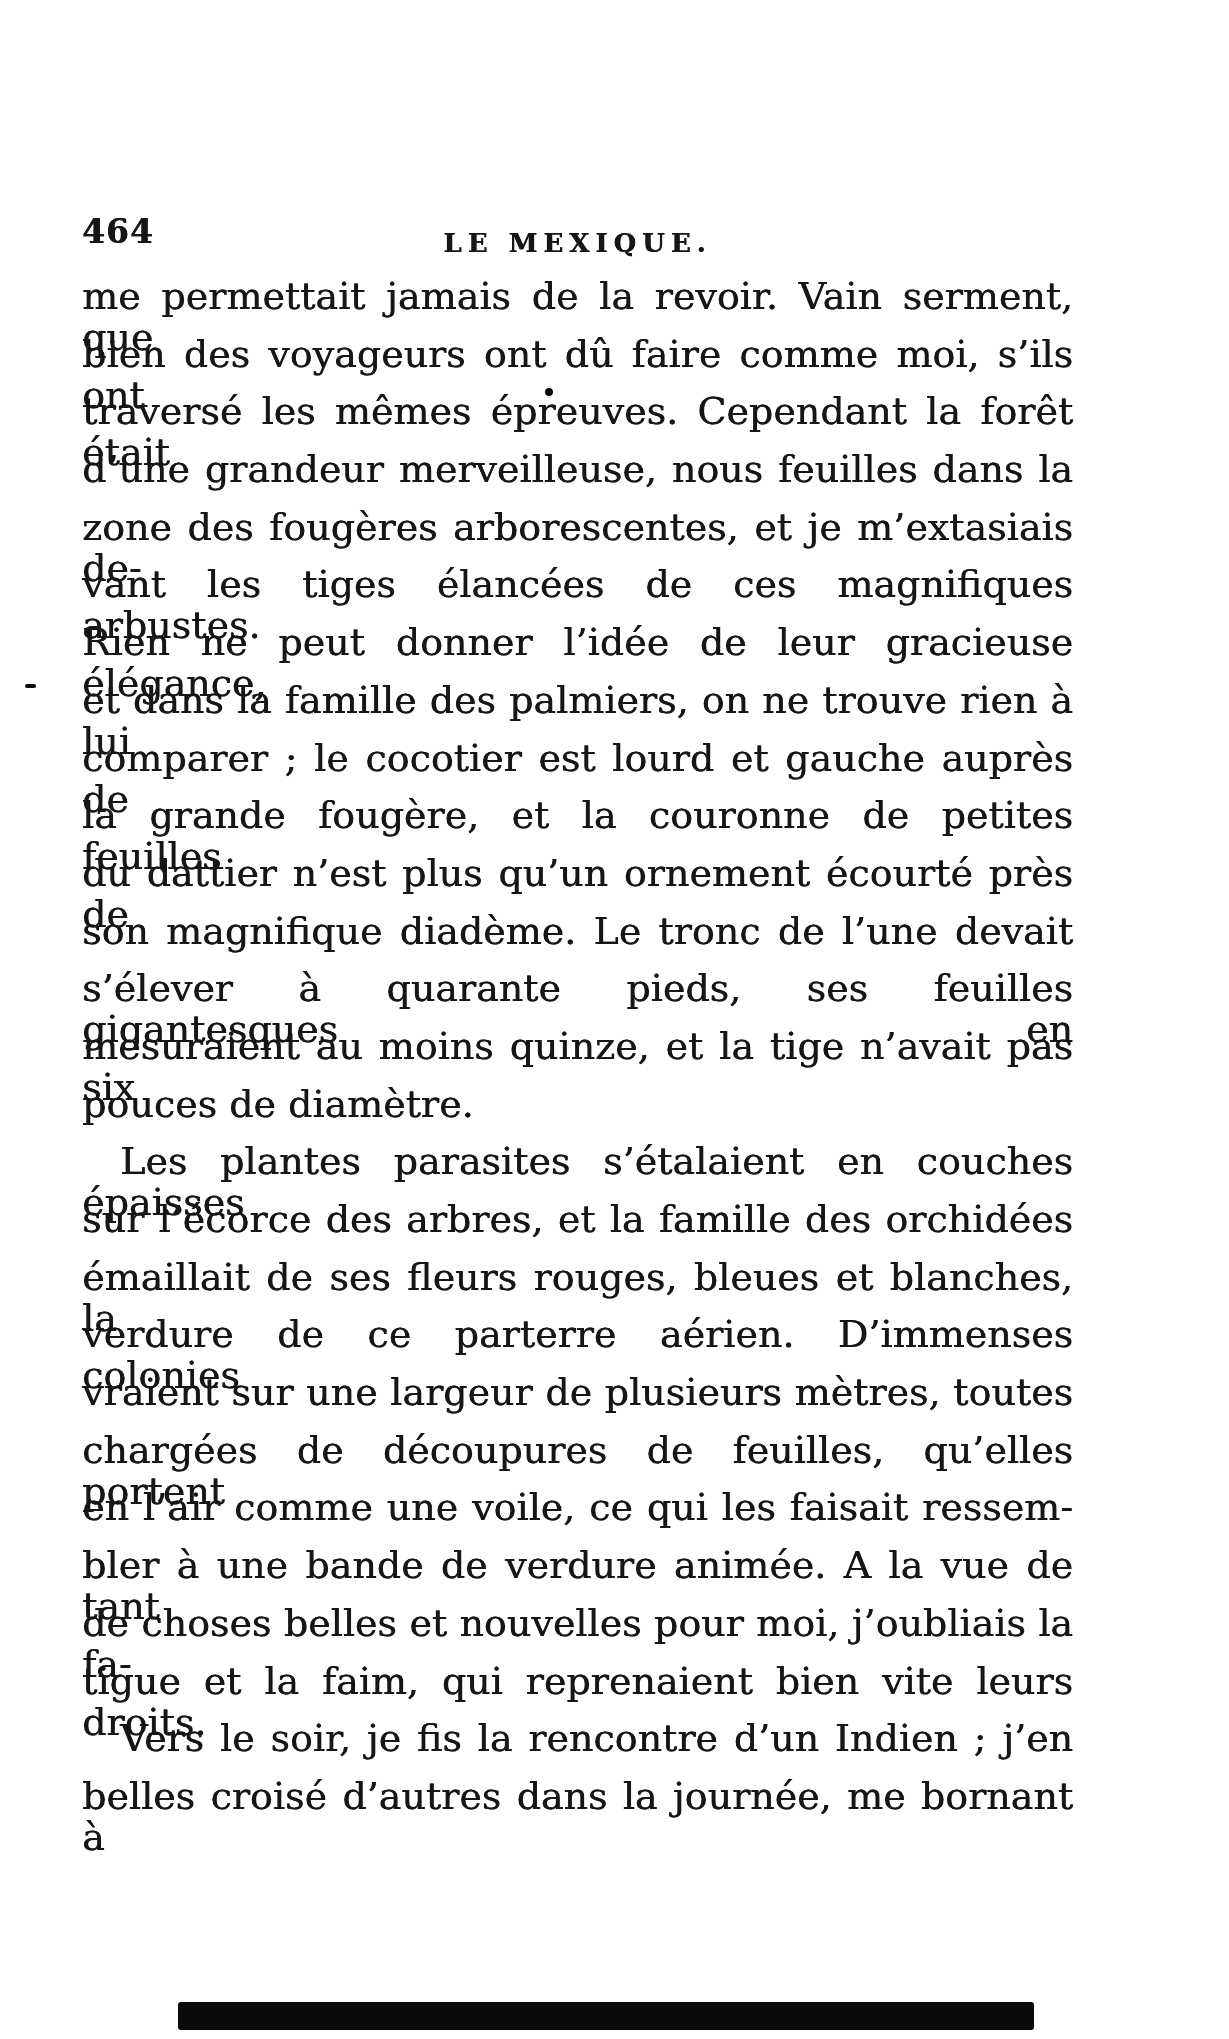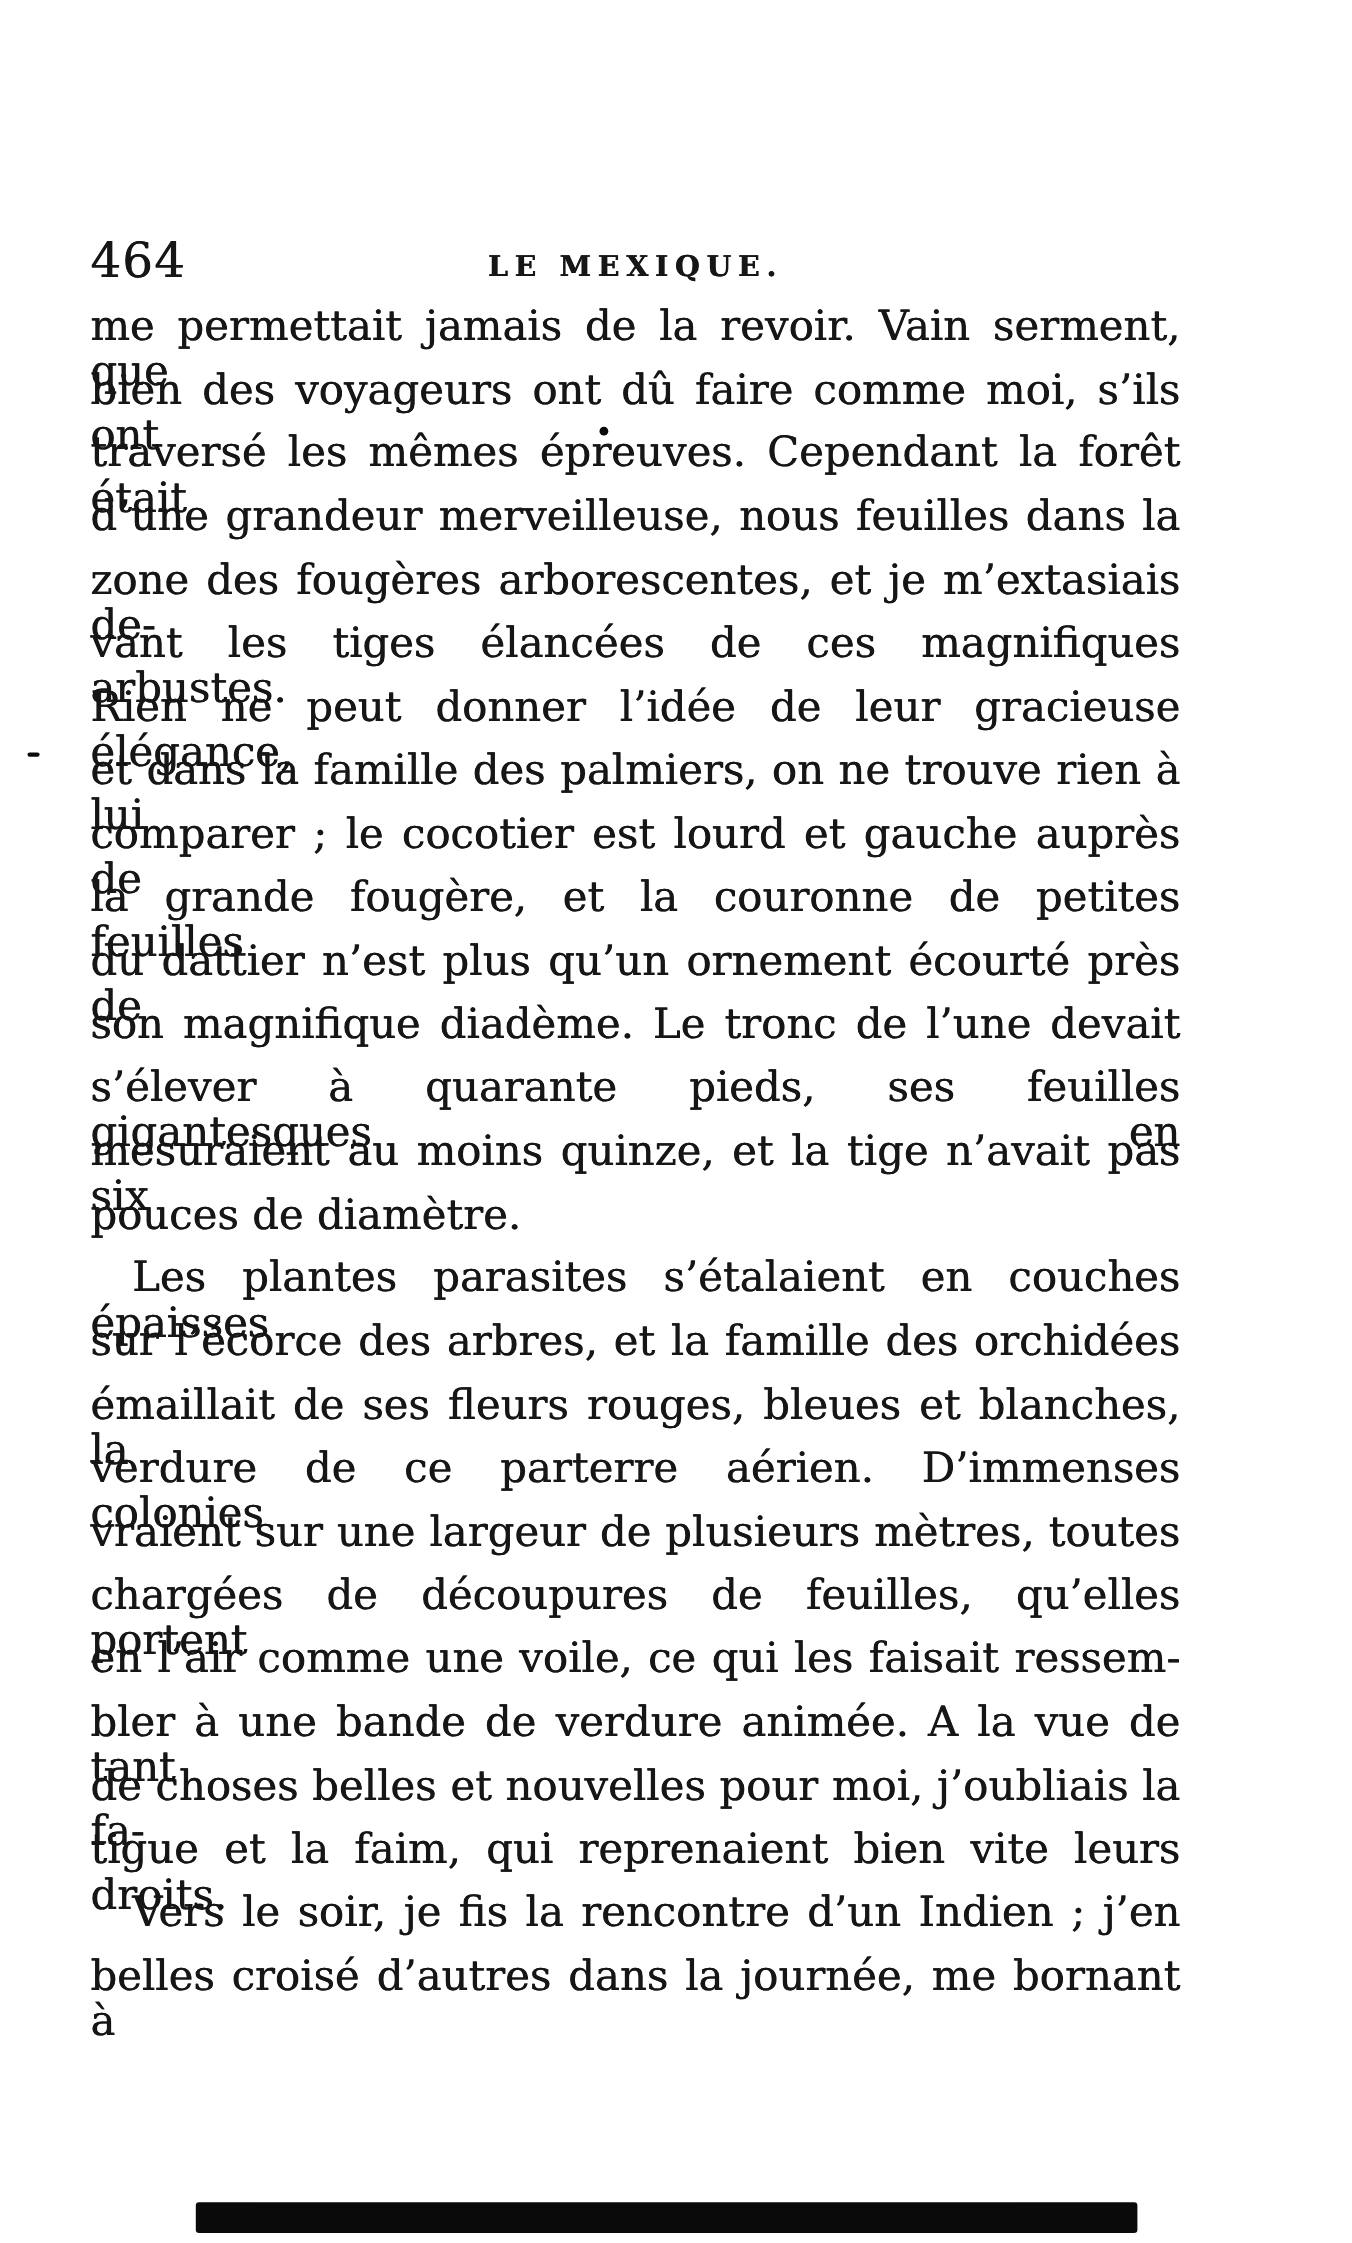--- a/index.html
+++ b/index.html
@@ -9,21 +9,21 @@
     background:#ffffff;
     overflow:hidden;
     font-family:"DejaVu Serif", serif;
     color:#161616;
   }
   .header{
     position:absolute;left:82px;top:212px;width:991px;height:44px;
   }
   .folio{
     position:absolute;left:0;top:0;
-    font-size:44px;font-weight:normal;letter-spacing:1px;
+    font-size:33px;font-weight:bold;letter-spacing:1px;
     text-shadow:0.4px 0 0 currentColor;
   }
   .running-title{
     position:absolute;left:0;top:16px;width:100%;
     text-align:center;
     font-size:26px;font-weight:bold;letter-spacing:6px;
     text-shadow:0.4px 0 0 currentColor;
   }
   .text-block{
     position:absolute;left:82px;top:276px;width:991px;

